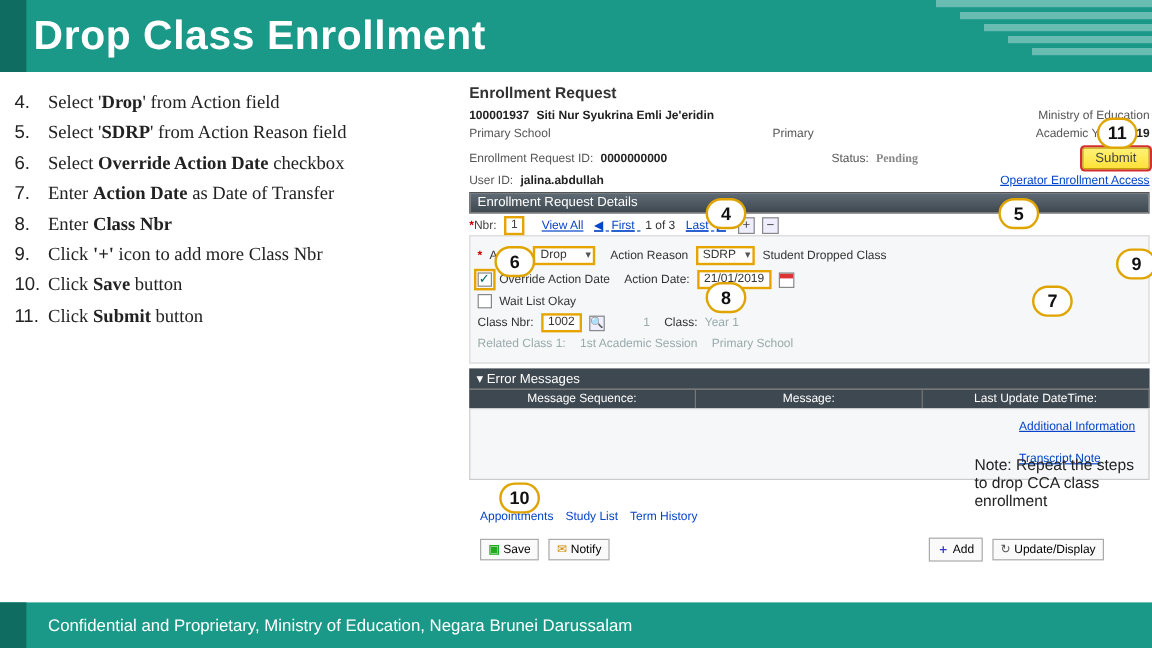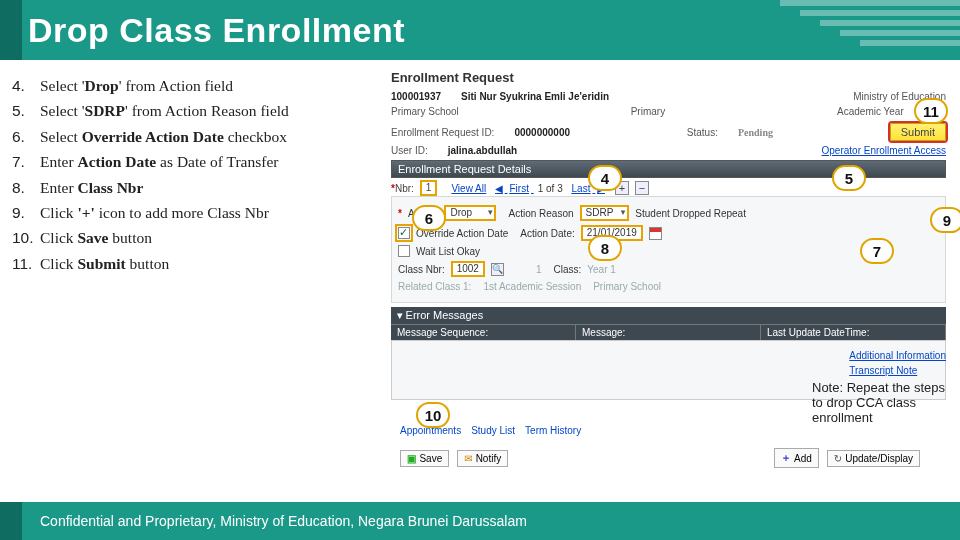--- a/index.html
+++ b/index.html
@@ -51,26 +51,26 @@
     color: #222;
   }
   .step-list li { list-style: none; display: flex; margin-bottom: 6px; line-height: 1.25; }
   .step-num { width: 28px; font-weight: 400; }
   .step-txt { flex: 1; font-family: Liberation Serif, serif; }
   .step-txt b { font-weight: 700; }
 
   .right {
     flex: 1;
     position: relative;
-    padding: 10px 14px 0 6px;
+    padding: 10px 2px 0 6px;
     font-size: 10px;
     color: #444;
   }
   .pane-title { font-weight: 700; color: #333; font-size: 13px; margin-bottom: 6px; }
-  .hrow { display: flex; flex-wrap: nowrap; gap: 20px; align-items:center; font-size:10px; margin-bottom:4px; white-space:nowrap; }
+  .hrow { display: flex; flex-wrap: nowrap; gap: 6px; align-items:center; font-size:10px; margin-bottom:4px; white-space:nowrap; }
   .hrow .lbl { color:#555; }
   .hrow .val { color:#222; font-weight:600; }
   .hrow .spacer { flex:1; }
   .pending { color:#888; font-weight:700;font-family:Liberation Serif, serif; }
   .submit-btn {
     background: linear-gradient(#fff174,#ffe23a);
     border:1px solid #c5a400;
     padding:2px 10px;
     font-size:11px;
     border-radius:2px;
@@ -118,26 +118,26 @@
     display:inline-block; width:13px; height:13px; border:1px solid #888;
     background:#eef; text-align:center; line-height:11px; font-size:9px;
   }
   .txt-link { color:#0645c8; font-size:10px; text-decoration:underline; }
   .faded { color:#9aa; }
 
   .err-section { margin-top:4px; }
   .err-head { background:#3e4850; color:#fff; font-size:11px; padding:2px 6px; }
   .err-head::before { content:"▾ "; }
   .err-cols { background:#3e4850; display:flex; color:#fff; font-size:10px; border-top:1px solid #777;}
-  .err-cols div { flex:1; padding:2px 6px; border-right:1px solid #777; }
+  .err-cols div { flex:1; padding:2px 6px; border-right:1px solid #777;text-align:center; }
   .err-body { height:60px; border:1px solid #ccc; background:#f6f7f8; }
 
   .side-links {
     position:absolute; right:14px; top:290px;
-    display:flex; flex-direction:column; gap:4px; font-size:10px;
+    display:flex; flex-direction:column; gap:16px; font-size:10px;
   }
   .side-links a { color:#0645c8; text-decoration:underline; }
 
   .note {
     position:absolute; right:8px; top:380px;
     width:140px; font-size:13px; color:#222;
   }
   .note b { font-weight:400; }
 
   .bottom-links {
@@ -290,21 +290,21 @@
     </div>
 
     <div class="form-rows">
       <div class="frow">
         <span class="asterisk">*</span>
         <span>Action:</span>
         <span class="sel-box">Drop</span>
         <span class="spacer"></span>
         <span>Action Reason</span>
         <span class="sel-box" style="min-width:46px">SDRP</span>
-        <span>Student Dropped Repeat</span>
+        <span>Student Dropped Class</span>
       </div>
       <div class="frow">
         <span class="chk checked" style="outline:2px solid #e6a400; outline-offset:1px;"></span>
         <span>Override Action Date</span>
         <span class="spacer"></span>
         <span>Action Date:</span>
         <span class="orange-box">21/01/2019</span>
         <span class="cal-icon"></span>
       </div>
       <div class="frow">

